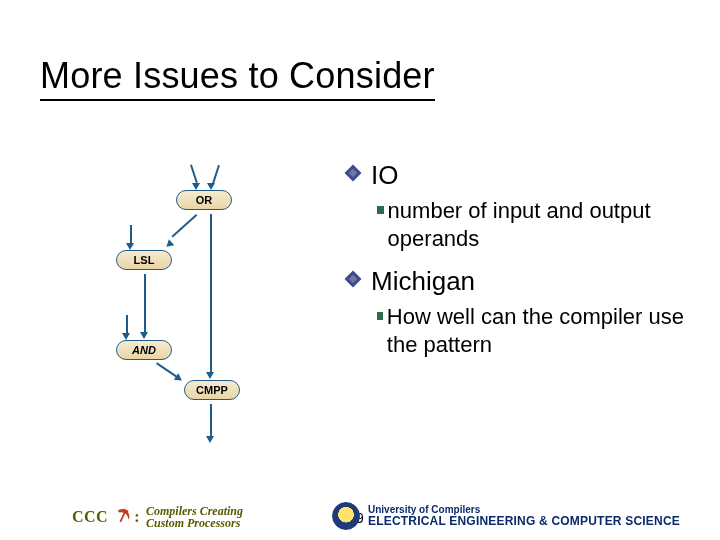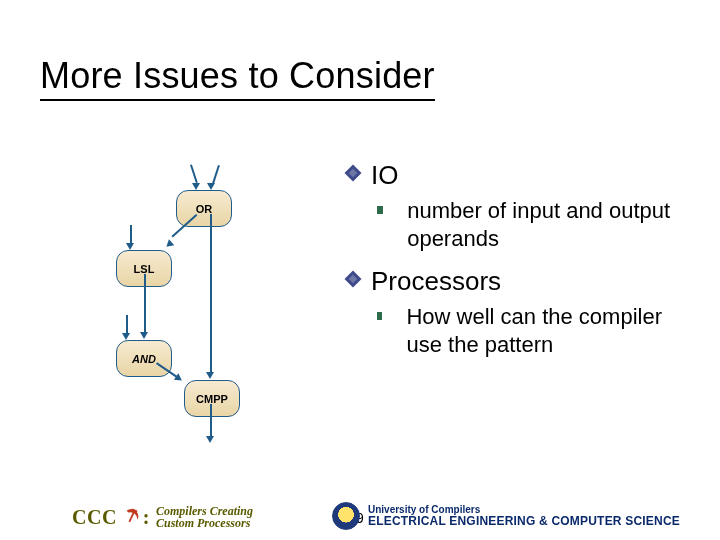--- a/index.html
+++ b/index.html
@@ -6,21 +6,21 @@
   html, body { width: 720px; height: 540px; background: #fff; font-family: Verdana, Tahoma, sans-serif; color: #000; }
   .slide { position: relative; width: 720px; height: 540px; }
   .title {
     position: absolute; left: 40px; top: 55px;
     font-family: Verdana, Tahoma, sans-serif;
     font-weight: 400; font-size: 36px; letter-spacing: 0.2px;
     color: #000; border-bottom: 2px solid #000; padding-bottom: 2px;
   }
   .diagram { position: absolute; left: 90px; top: 165px; width: 250px; height: 290px; }
   .node {
-    position: absolute; width: 56px; height: 37px;
+    position: absolute; width: 56px; height: 20px;
     border: 1.5px solid #205c8a; border-radius: 12px;
     background: linear-gradient(to bottom, #f6ead0 0%, #e9d5a6 100%);
     display: flex; align-items: center; justify-content: center;
     font-family: Arial, sans-serif; font-size: 11px; font-weight: bold; color: #000;
   }
   .arrow-head {
     position: absolute; width: 0; height: 0;
     border-left: 4px solid transparent; border-right: 4px solid transparent;
     border-top: 7px solid #205c8a;
   }
@@ -32,30 +32,30 @@
     width: 12px; height: 12px; background: #3f4a8a;
     transform: rotate(45deg);
     position: relative;
   }
   .l1 .diamond::after {
     content: ""; position: absolute; inset: 3px;
     background: #fff; opacity: 0.25;
   }
   .l1 .diamond-wrap { width:16px; display:flex; justify-content:center; }
   .l1-text { font-size: 26px; font-family: Verdana, Tahoma, sans-serif; color: #000; }
-  .l2 { display: flex; align-items: flex-start; gap: 24px; margin: 4px 0 14px 32px; }
+  .l2 { display: flex; align-items: flex-start; gap: 4px; margin: 4px 0 14px 32px; }
   .l2 .square {
     display: inline-block; margin-top: 9px;
     width: 8px; height: 8px; background: #2d6b4a;
   }
   .l2-text { font-size: 22px; font-family: Verdana, Tahoma, sans-serif; color: #000; line-height: 1.25; }
   .footer { position: absolute; left: 0; right: 0; bottom: 8px; height: 40px; }
   .page-num { position: absolute; left: 50%; transform: translateX(-50%); bottom: 6px; font-size: 14px; font-family: Verdana, sans-serif; }
   .logo-left { position: absolute; left: 72px; bottom: 2px; display: flex; align-items: center; gap: 6px; }
-  .logo-left .ccc { font-family: Georgia, 'Times New Roman', serif; font-weight: bold; font-size: 20px; color: #5a5a00; letter-spacing: 0.5px; }
+  .logo-left .ccc { font-family: Georgia, 'Times New Roman', serif; font-weight: bold; font-size: 16px; color: #5a5a00; letter-spacing: 0.5px; }
   .logo-left .sickle {
     width: 18px; height: 18px; position: relative; display: inline-block;
   }
   .logo-left .sickle svg { display:block; }
   .logo-left .tagline { font-family: Georgia, serif; font-style: italic; font-weight: bold; font-size: 12px; line-height: 1.05; color: #5a5a00; }
   .logo-right { position: absolute; right: 40px; bottom: 2px; display: flex; align-items: center; gap: 8px; }
   .logo-right .seal {
     width: 28px; height: 28px; border-radius: 50%;
     background: radial-gradient(circle at 50% 45%, #ffe36b 0 40%, #1e3a7a 41% 100%);
     border: 1px solid #1e3a7a;
@@ -123,21 +123,21 @@
       <span class="l1-text">IO</span>
     </div>
     <div class="l2">
       <span class="square"></span>
       <span class="l2-text">number of input and output operands</span>
     </div>
     <div class="l1">
       <span class="diamond-wrap">
           <span class="diamond"></span>
         </span>
-      <span class="l1-text">Processors</span>
+      <span class="l1-text">Michigan</span>
     </div>
     <div class="l2">
       <span class="square"></span>
       <span class="l2-text">How well can the compiler use the pattern</span>
     </div>
   </div>
 
   <div class="footer">
     <div class="logo-left">
       <span class="ccc">CCC</span>

